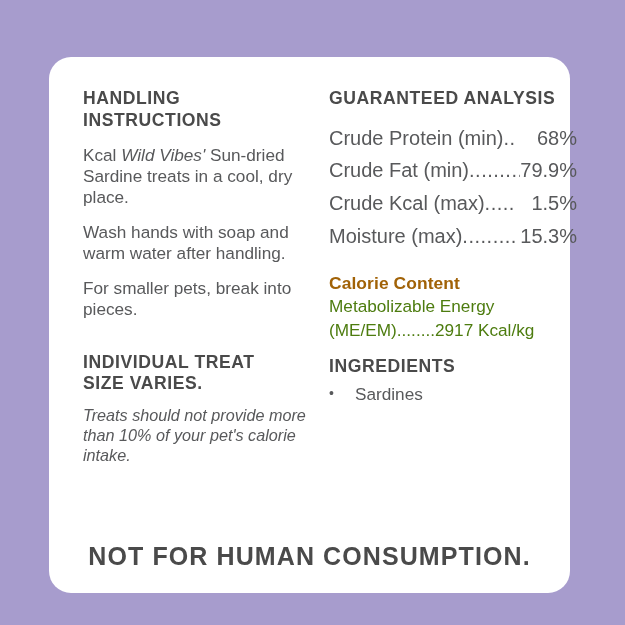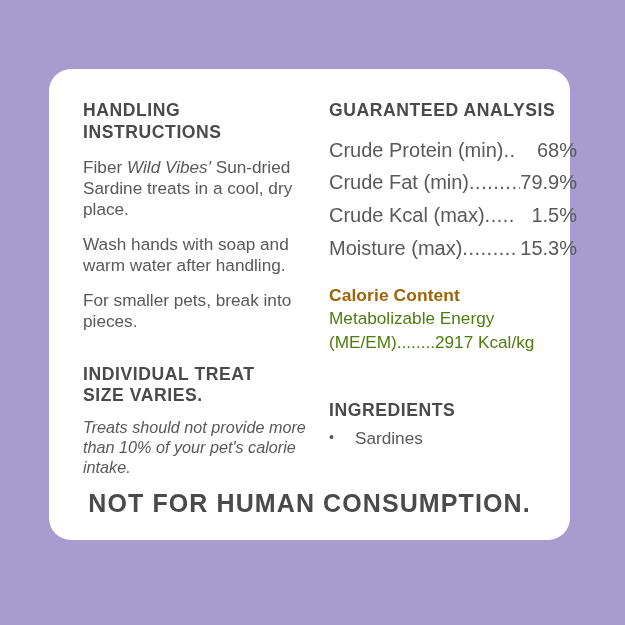--- a/index.html
+++ b/index.html
@@ -14,23 +14,23 @@
     overflow: hidden;
   }
   .stage {
     position: relative;
     width: 625px;
     height: 625px;
   }
   .label-card {
     position: absolute;
     left: 49px;
-    top: 69px;
+    top: 57px;
     width: 521px;
-    height: 471px;
+    height: 536px;
     background: #ffffff;
     border-radius: 22px;
     box-sizing: border-box;
     padding: 30px 12px 0 28px;
   }
   .columns {
     display: flex;
     flex-direction: row;
     align-items: flex-start;
   }
@@ -111,21 +111,21 @@
     margin-top: 20px;
   }
   .calorie-line {
     font-size: 17.2px;
     line-height: 1.42;
     color: #4d7c0f;
     white-space: nowrap;
     margin: 0;
   }
   .ingredients-head {
-    margin-top: 44px;
+    margin-top: 12px;
   }
   .ing-list {
     margin: 7px 0 0 0;
     padding: 0;
     list-style: none;
   }
   .ing-item {
     font-size: 17.2px;
     line-height: 1.3;
     color: #58595b;
@@ -166,21 +166,21 @@
     <div class="columns">
 
       <div class="col-left">
 
         <div>
           <div class="heading">
             <div>HANDLING</div>
             <div>INSTRUCTIONS</div>
           </div>
 
-          <p class="body-text para"><span>Fiber </span><span class="brand">Wild Vibes'</span><span> Sun-dried Sardine treats in a cool, dry place.</span></p>
+          <p class="body-text para"><span>Kcal </span><span class="brand">Wild Vibes'</span><span> Sun-dried Sardine treats in a cool, dry place.</span></p>
 
           <p class="body-text para">Wash hands with soap and warm water after handling.</p>
 
           <p class="body-text para">For smaller pets, break into pieces.</p>
         </div>
 
         <div class="section-gap">
           <div class="heading">
             <div>INDIVIDUAL TREAT</div>
             <div>SIZE VARIES.</div>

